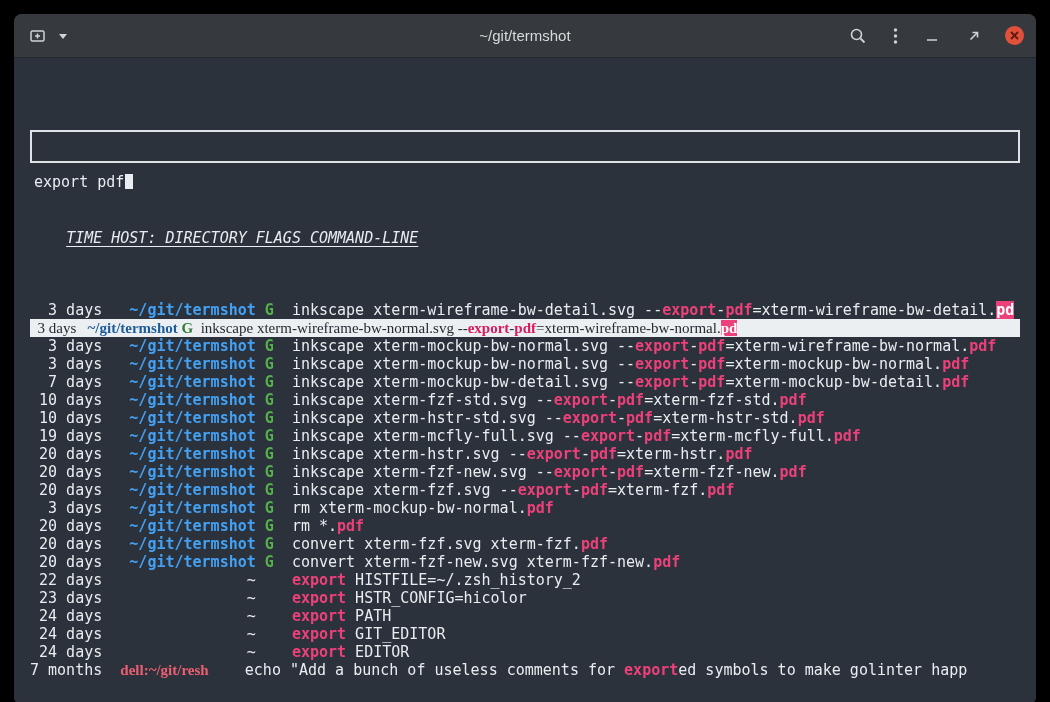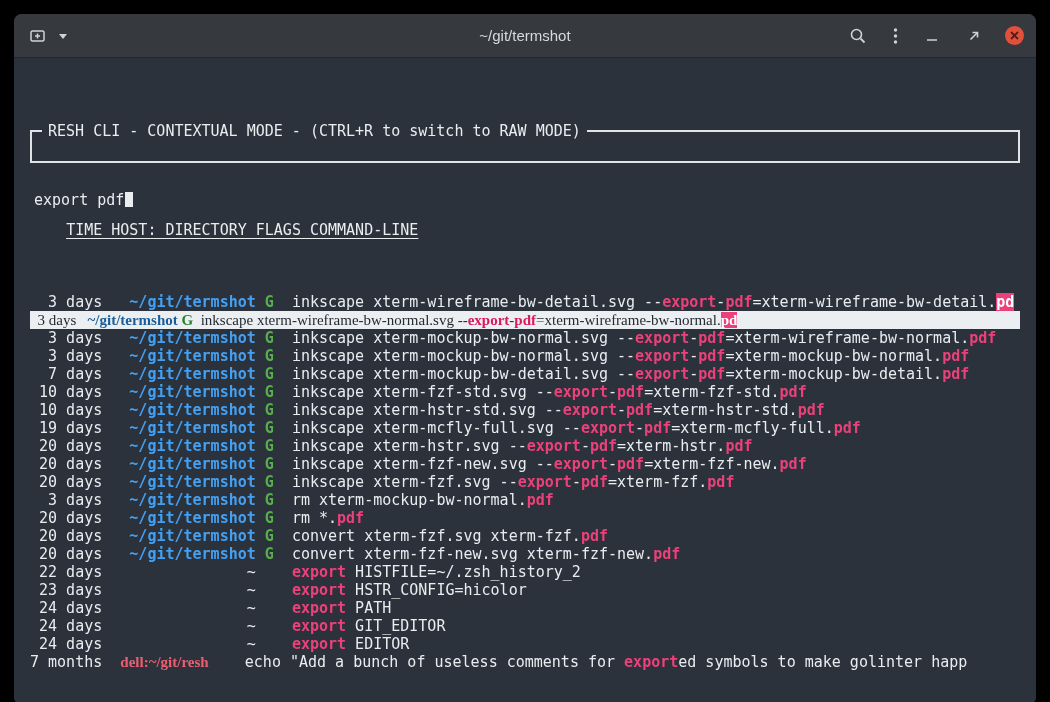--- a/index.html
+++ b/index.html
@@ -29,21 +29,21 @@
   .terminal{position:relative;height:614px;background:var(--bg);color:var(--fg);
             font-size:15px;line-height:18px;white-space:pre;padding:9px 16px 0 16px;}
   
   .searchbox{position:relative;border:2px solid #dfe3e6;height:33px;margin-top:9px;}
   .legend{position:absolute;top:-10px;left:10px;background:var(--bg);padding:0 6px;
           color:var(--fg);}
   .query-line{padding:5px 0 0 2px;}
   .cursor{display:inline-block;width:8px;height:15px;background:var(--fg);
           vertical-align:-2px;margin-left:1px;}
   
-  .hdr{margin-top:4px;height:18px;}
+  .hdr{margin-top:12px;height:18px;font-style:italic;}
   .hdr-text{text-decoration:underline;text-underline-offset:3px;}
   
   .row{height:18px;}
   .time{color:var(--fg);}
   .host{font-weight:bold;}
   .host.blue{color:var(--blue);}
   .host.plain{color:var(--fg);font-weight:normal;}
   .host.red{color:var(--red);font-family:Liberation Serif, serif;}
   .flag{color:var(--green);font-weight:bold;}
   .c{color:inherit;}
@@ -108,21 +108,20 @@
           <line x1="6" y1="6" x2="13" y2="13" stroke="#5c1a10" stroke-width="1.8"></line>
           <line x1="13" y1="6" x2="6" y2="13" stroke="#5c1a10" stroke-width="1.8"></line>
         </svg>
       </button>
     </div>
   </div>
 
   <div class="terminal">
 
     <div class="searchbox">
-      <span class="legend">RESH CLI - CONTEXTUAL MODE - (CTRL+R to switch to RAW MODE)</span>
       <div class="query-line"><span>export pdf</span><span class="cursor"></span></div>
     </div>
 
     <div class="hdr"><span>    </span><span class="hdr-text">TIME HOST: DIRECTORY FLAGS COMMAND-LINE</span></div>
 
     <div id="rows"><div class="row"><span class="time">  3 days</span><span class="sep">  </span><span class="host blue"> ~/git/termshot</span><span class="sep"> </span><span class="flag">G</span><span class="sep">  </span><span class="cmd"><span class="c">inkscape xterm-wireframe-bw-detail.svg --</span><span class="m">export</span><span class="c">-</span><span class="m">pdf</span><span class="c">=xterm-wireframe-bw-detail.</span><span class="mb">pd</span></span></div><div class="row selected"><span class="time">  3 days</span><span class="sep">  </span><span class="host blue"> ~/git/termshot</span><span class="sep"> </span><span class="flag">G</span><span class="sep">  </span><span class="cmd"><span class="c">inkscape xterm-wireframe-bw-normal.svg --</span><span class="m">export</span><span class="c">-</span><span class="m">pdf</span><span class="c">=xterm-wireframe-bw-normal.</span><span class="mb">pd</span></span></div><div class="row"><span class="time">  3 days</span><span class="sep">  </span><span class="host blue"> ~/git/termshot</span><span class="sep"> </span><span class="flag">G</span><span class="sep">  </span><span class="cmd"><span class="c">inkscape xterm-mockup-bw-normal.svg --</span><span class="m">export</span><span class="c">-</span><span class="m">pdf</span><span class="c">=xterm-wireframe-bw-normal.</span><span class="m">pdf</span></span></div><div class="row"><span class="time">  3 days</span><span class="sep">  </span><span class="host blue"> ~/git/termshot</span><span class="sep"> </span><span class="flag">G</span><span class="sep">  </span><span class="cmd"><span class="c">inkscape xterm-mockup-bw-normal.svg --</span><span class="m">export</span><span class="c">-</span><span class="m">pdf</span><span class="c">=xterm-mockup-bw-normal.</span><span class="m">pdf</span></span></div><div class="row"><span class="time">  7 days</span><span class="sep">  </span><span class="host blue"> ~/git/termshot</span><span class="sep"> </span><span class="flag">G</span><span class="sep">  </span><span class="cmd"><span class="c">inkscape xterm-mockup-bw-detail.svg --</span><span class="m">export</span><span class="c">-</span><span class="m">pdf</span><span class="c">=xterm-mockup-bw-detail.</span><span class="m">pdf</span></span></div><div class="row"><span class="time"> 10 days</span><span class="sep">  </span><span class="host blue"> ~/git/termshot</span><span class="sep"> </span><span class="flag">G</span><span class="sep">  </span><span class="cmd"><span class="c">inkscape xterm-fzf-std.svg --</span><span class="m">export</span><span class="c">-</span><span class="m">pdf</span><span class="c">=xterm-fzf-std.</span><span class="m">pdf</span></span></div><div class="row"><span class="time"> 10 days</span><span class="sep">  </span><span class="host blue"> ~/git/termshot</span><span class="sep"> </span><span class="flag">G</span><span class="sep">  </span><span class="cmd"><span class="c">inkscape xterm-hstr-std.svg --</span><span class="m">export</span><span class="c">-</span><span class="m">pdf</span><span class="c">=xterm-hstr-std.</span><span class="m">pdf</span></span></div><div class="row"><span class="time"> 19 days</span><span class="sep">  </span><span class="host blue"> ~/git/termshot</span><span class="sep"> </span><span class="flag">G</span><span class="sep">  </span><span class="cmd"><span class="c">inkscape xterm-mcfly-full.svg --</span><span class="m">export</span><span class="c">-</span><span class="m">pdf</span><span class="c">=xterm-mcfly-full.</span><span class="m">pdf</span></span></div><div class="row"><span class="time"> 20 days</span><span class="sep">  </span><span class="host blue"> ~/git/termshot</span><span class="sep"> </span><span class="flag">G</span><span class="sep">  </span><span class="cmd"><span class="c">inkscape xterm-hstr.svg --</span><span class="m">export</span><span class="c">-</span><span class="m">pdf</span><span class="c">=xterm-hstr.</span><span class="m">pdf</span></span></div><div class="row"><span class="time"> 20 days</span><span class="sep">  </span><span class="host blue"> ~/git/termshot</span><span class="sep"> </span><span class="flag">G</span><span class="sep">  </span><span class="cmd"><span class="c">inkscape xterm-fzf-new.svg --</span><span class="m">export</span><span class="c">-</span><span class="m">pdf</span><span class="c">=xterm-fzf-new.</span><span class="m">pdf</span></span></div><div class="row"><span class="time"> 20 days</span><span class="sep">  </span><span class="host blue"> ~/git/termshot</span><span class="sep"> </span><span class="flag">G</span><span class="sep">  </span><span class="cmd"><span class="c">inkscape xterm-fzf.svg --</span><span class="m">export</span><span class="c">-</span><span class="m">pdf</span><span class="c">=xterm-fzf.</span><span class="m">pdf</span></span></div><div class="row"><span class="time">  3 days</span><span class="sep">  </span><span class="host blue"> ~/git/termshot</span><span class="sep"> </span><span class="flag">G</span><span class="sep">  </span><span class="cmd"><span class="c">rm xterm-mockup-bw-normal.</span><span class="m">pdf</span></span></div><div class="row"><span class="time"> 20 days</span><span class="sep">  </span><span class="host blue"> ~/git/termshot</span><span class="sep"> </span><span class="flag">G</span><span class="sep">  </span><span class="cmd"><span class="c">rm *.</span><span class="m">pdf</span></span></div><div class="row"><span class="time"> 20 days</span><span class="sep">  </span><span class="host blue"> ~/git/termshot</span><span class="sep"> </span><span class="flag">G</span><span class="sep">  </span><span class="cmd"><span class="c">convert xterm-fzf.svg xterm-fzf.</span><span class="m">pdf</span></span></div><div class="row"><span class="time"> 20 days</span><span class="sep">  </span><span class="host blue"> ~/git/termshot</span><span class="sep"> </span><span class="flag">G</span><span class="sep">  </span><span class="cmd"><span class="c">convert xterm-fzf-new.svg xterm-fzf-new.</span><span class="m">pdf</span></span></div><div class="row"><span class="time"> 22 days</span><span class="sep">  </span><span class="host plain">              ~</span><span class="sep"> </span><span class="flag"> </span><span class="sep">  </span><span class="cmd"><span class="m">export</span><span class="c"> HISTFILE=~/.zsh_history_2</span></span></div><div class="row"><span class="time"> 23 days</span><span class="sep">  </span><span class="host plain">              ~</span><span class="sep"> </span><span class="flag"> </span><span class="sep">  </span><span class="cmd"><span class="m">export</span><span class="c"> HSTR_CONFIG=hicolor</span></span></div><div class="row"><span class="time"> 24 days</span><span class="sep">  </span><span class="host plain">              ~</span><span class="sep"> </span><span class="flag"> </span><span class="sep">  </span><span class="cmd"><span class="m">export</span><span class="c"> PATH</span></span></div><div class="row"><span class="time"> 24 days</span><span class="sep">  </span><span class="host plain">              ~</span><span class="sep"> </span><span class="flag"> </span><span class="sep">  </span><span class="cmd"><span class="m">export</span><span class="c"> GIT_EDITOR</span></span></div><div class="row"><span class="time"> 24 days</span><span class="sep">  </span><span class="host plain">              ~</span><span class="sep"> </span><span class="flag"> </span><span class="sep">  </span><span class="cmd"><span class="m">export</span><span class="c"> EDITOR</span></span></div><div class="row"><span class="time">7 months</span><span class="sep">  </span><span class="host red">dell:~/git/resh</span><span class="sep"> </span><span class="flag"> </span><span class="sep">  </span><span class="cmd"><span class="c">echo "Add a bunch of useless comments for </span><span class="m">export</span><span class="c">ed symbols to make golinter happ</span></span></div></div>
 
     
 
     

